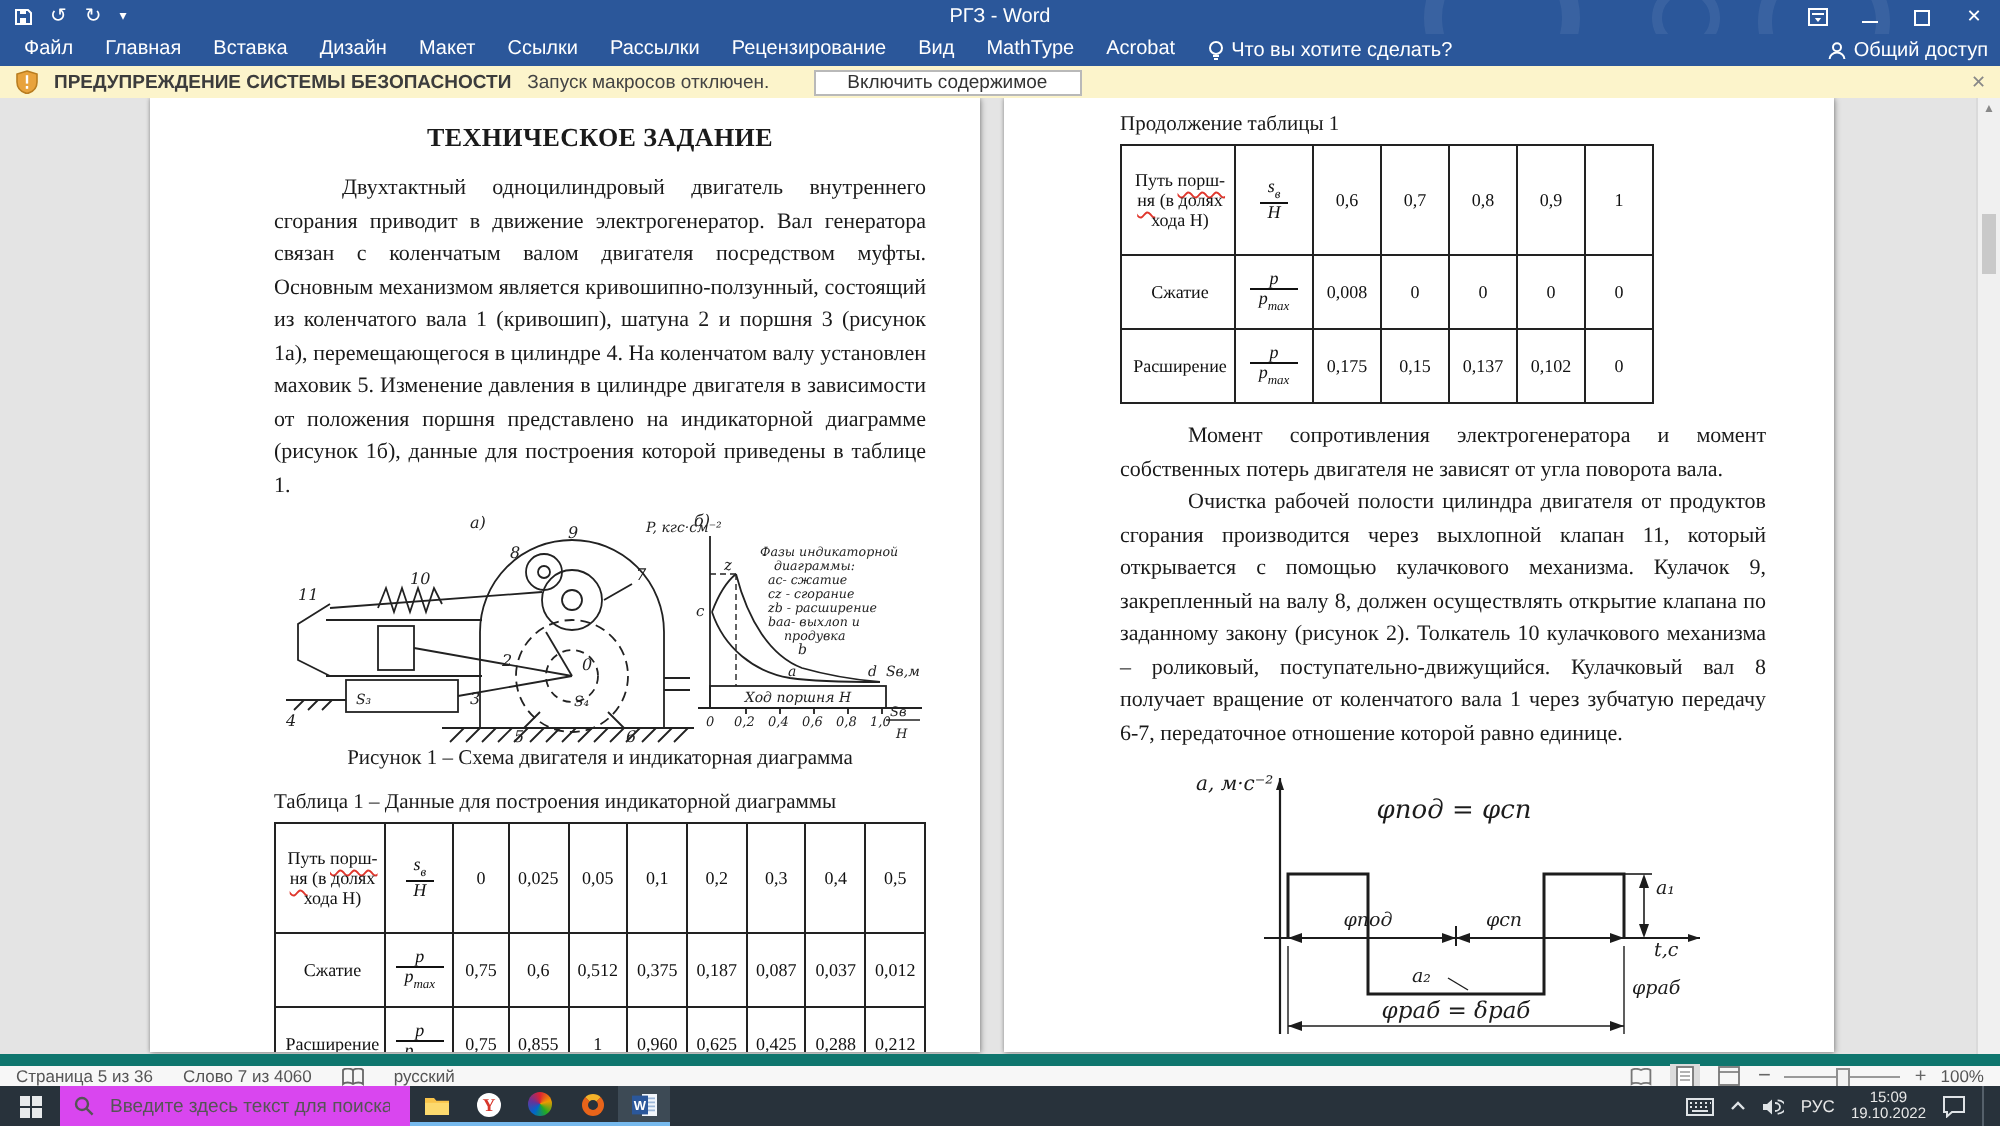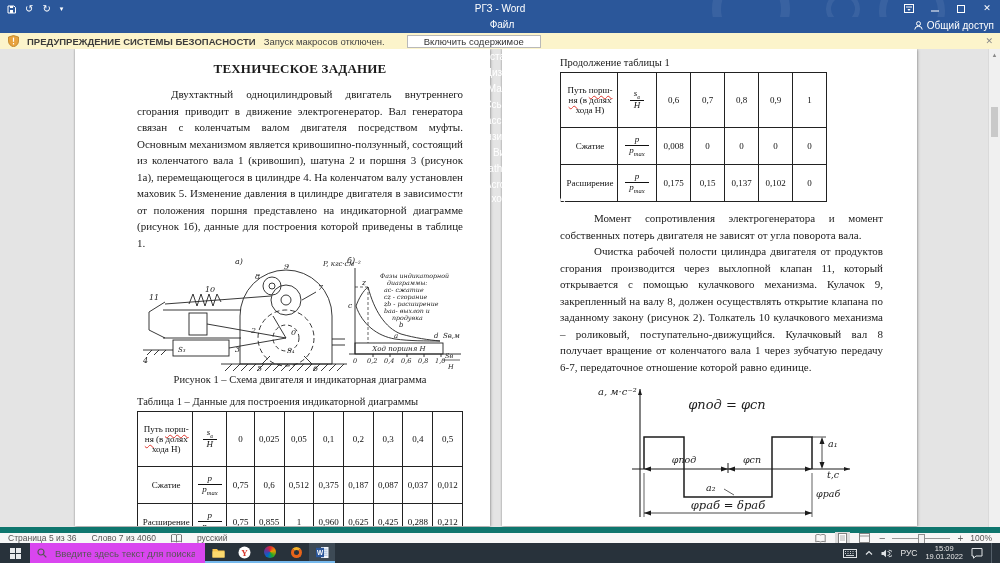--- a/index.html
+++ b/index.html
@@ -10,21 +10,21 @@
   .art{position:absolute;border-radius:50%;border:7px solid rgba(255,255,255,.07);}
   .art1{right:55px;top:-22px;width:52px;height:52px;}
   .art2{right:140px;top:-8px;width:24px;height:24px;border-width:5px;}
   .art3{right:210px;top:-30px;width:60px;height:60px;border-width:9px;}
   .qat{position:absolute;left:7px;top:0;height:17px;display:flex;align-items:center;gap:9px;color:#fff;font-size:10px;}
   .qat .g{cursor:default;line-height:17px;}
   .apptitle{position:absolute;left:0;right:0;top:0;text-align:center;color:#fff;font-size:10px;line-height:17px;}
   .winctl{position:absolute;right:0;top:0;height:17px;display:flex;z-index:7;}
   .winbtn{width:26px;height:17px;color:#fff;font-size:9px;line-height:17px;text-align:center;}
   
-  .tabsrow{position:absolute;top:17px;left:0;right:0;height:16px;background:#2b579a;display:flex;align-items:center;padding-left:4px;z-index:6;flex-direction:column;}
+  .tabsrow{position:absolute;top:17px;left:0;right:0;height:16px;background:#2b579a;display:flex;align-items:center;padding-left:4px;z-index:6;}
   .rtab{color:#fff;font-size:10px;line-height:16px;padding:0 8px;white-space:nowrap;}
   .tellme{display:flex;align-items:center;gap:4px;color:#fff;font-size:10px;padding-left:8px;white-space:nowrap;}
   .share{position:absolute;right:6px;top:0;height:16px;display:flex;align-items:center;gap:4px;color:#fff;font-size:10px;}
   
   .warnbar{position:absolute;top:33px;left:0;right:0;height:16px;background:#fcf4cb;display:flex;align-items:center;padding-left:8px;gap:8px;font-size:9.5px;color:#444;z-index:6;}
   .warntitle{font-weight:bold;color:#3c3c3c;}
   .warnbtn{background:#fff;border:1px solid #b9b9b9;font-size:9.5px;color:#333;padding:0 16px;height:13px;line-height:12px;margin-left:14px;font-family:"Liberation Sans",sans-serif;}
   .warnclose{position:absolute;right:7px;color:#888;font-size:9px;}
   
   .workspace{position:absolute;top:49px;left:0;right:0;height:478px;background:#e4e4e4;overflow:hidden;}
@@ -481,21 +481,21 @@
       </span>
       <span class="ticon">
         <svg width="11" height="9" viewBox="0 0 11 9">
             <path d="M0.5,3 H2.5 L5,0.8 V8.2 L2.5,6 H0.5 Z" fill="#dfe3e6"></path>
             <path d="M6.5,2.5 a2.5,2 0 0 1 0,4 M7.8,1.2 a4,3.3 0 0 1 0,6.6" fill="none" stroke="#dfe3e6" stroke-width="0.9"></path>
           </svg>
       </span>
       <span>РУС</span>
       <span class="clock">
         <div>15:09</div>
-        <div>19.01.2022</div>
+        <div>19.10.2022</div>
       </span>
       <span class="ticon">
         <svg width="12" height="11" viewBox="0 0 12 11">
             <path d="M1,0.5 H11 V8 H5 L2.5,10.2 V8 H1 Z" fill="none" stroke="#dfe3e6" stroke-width="1"></path>
           </svg>
       </span>
       <span class="showdesk"></span>
     </div>
   </div>
 

